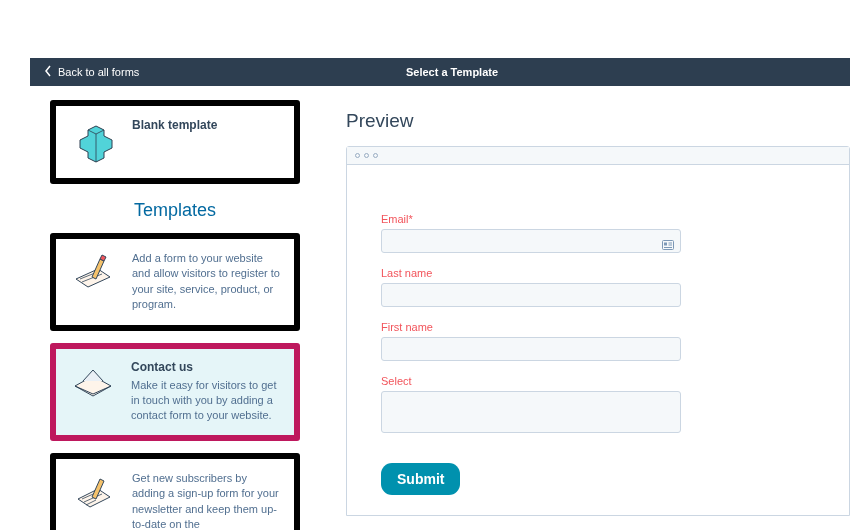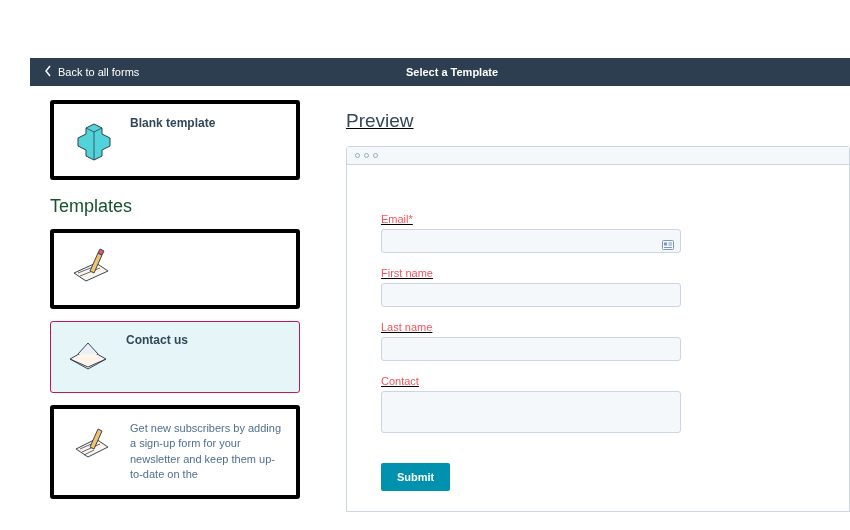--- a/index.html
+++ b/index.html
@@ -4,39 +4,39 @@
 <style>
   * { box-sizing: border-box; margin: 0; padding: 0; }
   html, body { width: 850px; height: 530px; font-family: -apple-system, "Helvetica Neue", Arial, sans-serif; background: #fff; overflow: hidden; }
   .page { width: 850px; height: 530px; position: relative; }
   .topbar { position: absolute; top: 58px; left: 30px; right: 0; height: 28px; background: #2d3e50; display: flex; align-items: center; }
   .back { display: flex; align-items: center; gap: 6px; color: #fff; font-size: 11px; padding-left: 14px; cursor: pointer; }
   .back svg { width: 8px; height: 12px; }
   .topbar-title { position: absolute; left: 50%; transform: translateX(-50%); color: #fff; font-size: 11px; font-weight: 700; margin-left: 12px; }
   .content { position: absolute; top: 86px; left: 30px; right: 0; bottom: 0; display: flex; }
   .sidebar { width: 300px; padding: 14px 30px 0 20px; overflow: hidden; }
-  .card { border: 4px solid #000000; border-radius: 3px; padding: 12px 14px; display: flex; gap: 14px; margin-bottom: 12px; cursor: pointer; background: #fff; }
-  .card.selected { border: 1px solid #be185d; background: #e5f5f8; padding: 11px 13px; }
+  .card { border: 6px solid #000000; border-radius: 3px; padding: 12px 14px; display: flex; gap: 14px; margin-bottom: 12px; cursor: pointer; background: #fff; }
+  .card.selected { border: 6px solid #be185d; background: #e5f5f8; padding: 11px 13px; }
   .card .icon { width: 48px; height: 48px; flex: 0 0 48px; }
   .card .txt { flex: 1; }
   .card .title { font-size: 12px; font-weight: 700; color: #33475b; margin-bottom: 4px; }
   .card .desc { font-size: 11px; color: #516f90; line-height: 1.4; }
-  .section-heading { font-size: 18px; color: #14532d; margin: 16px 0 12px 0; font-weight: 400; }
-  .preview-pane { flex: 1; padding: 24px 0 0 16px; overflow: hidden; text-decoration: underline; }
+  .section-heading { font-size: 18px; color: #0369a1; margin: 16px 0 12px 0; font-weight: 400; text-align: center; }
+  .preview-pane { flex: 1; padding: 24px 0 0 16px; overflow: hidden; }
   .preview-heading { font-size: 19px; color: #33475b; font-weight: 400; margin-bottom: 14px; }
   .browser { border: 1px solid #cbd6e2; border-radius: 3px 3px 0 0; background: #fff; }
   .browser-bar { height: 18px; background: #f5f8fa; border-bottom: 1px solid #cbd6e2; display: flex; align-items: center; gap: 4px; padding-left: 8px; }
   .dot { width: 5px; height: 5px; border: 1px solid #99acc2; border-radius: 50%; }
   .form-area { padding: 48px 30px 20px 34px; }
   .form-row { margin-bottom: 14px; }
   .form-label { font-size: 11px; color: #f2545b; margin-bottom: 4px; display: block; }
   .form-input { width: 300px; height: 24px; background: #f5f8fa; border: 1px solid #cbd6e2; border-radius: 3px; position: relative; }
   .form-textarea { width: 300px; height: 42px; background: #f5f8fa; border: 1px solid #cbd6e2; border-radius: 3px; }
   .autofill-icon { position: absolute; right: 6px; top: 50%; transform: translateY(-50%); width: 12px; height: 10px; }
-  .submit-btn { background: #0091ae; color: #fff; font-size: 11px; font-weight: 600; border: none; border-radius: 2px; padding: 8px 16px; cursor: pointer; margin-top: 16px; }
+  .submit-btn { background: #0091ae; color: #fff; font-size: 14px; font-weight: 600; border: none; border-radius: 11px; padding: 8px 16px; cursor: pointer; margin-top: 16px; }
 </style>
 </head>
 <body>
 
 <div class="page">
   <div class="topbar">
     <div class="back">
       <span>
         <svg viewBox="0 0 8 12">
             <path d="M6 1 L2 6 L6 11" stroke="#fff" stroke-width="1.5" fill="none"></path>
@@ -69,33 +69,35 @@
       <div class="card">
         <div class="icon">
           <svg viewBox="0 0 48 48">
             <path d="M6 28 L28 18 L40 26 L18 36 Z" fill="#fef4ea" stroke="#33475b" stroke-width="1"></path>
             <path d="M10 28 L30 20 M12 31 L32 23" stroke="#33475b" stroke-width="0.8"></path>
             <path d="M22 26 L30 8 L34 10 L26 28 Z" fill="#f5c26b" stroke="#33475b" stroke-width="1"></path>
             <path d="M30 8 L32 4 L36 6 L34 10 Z" fill="#f2545b" stroke="#33475b" stroke-width="1"></path>
           </svg>
         </div>
         <div class="txt">
+          <div class="desc">Add a form to your website and allow visitors to register to your site, service, product, or program.</div>
         </div>
       </div>
 
       <div class="card selected">
         <div class="icon">
           <svg viewBox="0 0 48 48">
             <path d="M6 26 L24 16 L42 26 L24 36 Z" fill="#fef4ea" stroke="#33475b" stroke-width="1"></path>
             <path d="M6 26 L24 34 L42 26" fill="none" stroke="#33475b" stroke-width="1"></path>
             <path d="M14 21 L24 10 L34 21" fill="#eaf0f6" stroke="#33475b" stroke-width="1"></path>
           </svg>
         </div>
         <div class="txt">
           <div class="title">Contact us</div>
+          <div class="desc">Make it easy for visitors to get in touch with you by adding a contact form to your website.</div>
         </div>
       </div>
 
       <div class="card">
         <div class="icon">
           <svg viewBox="0 0 48 48">
             <path d="M8 28 L28 18 L40 26 L20 36 Z" fill="#fef4ea" stroke="#33475b" stroke-width="1"></path>
             <path d="M12 28 L30 20 M14 31 L32 23 M16 34 L26 29" stroke="#33475b" stroke-width="0.8"></path>
             <path d="M22 26 L30 8 L34 10 L26 28 Z" fill="#f5c26b" stroke="#33475b" stroke-width="1"></path>
           </svg>
@@ -124,29 +126,29 @@
                     <rect x="0.5" y="0.5" width="11" height="9" rx="1" fill="none" stroke="#7c98b6" stroke-width="1"></rect>
                     <rect x="2" y="2.5" width="3" height="3" fill="#7c98b6"></rect>
                     <line x1="6.5" y1="3" x2="10" y2="3" stroke="#7c98b6" stroke-width="1"></line>
                     <line x1="6.5" y1="5" x2="10" y2="5" stroke="#7c98b6" stroke-width="1"></line>
                     <line x1="2" y1="7.5" x2="10" y2="7.5" stroke="#7c98b6" stroke-width="1"></line>
                   </svg>
               </span>
             </div>
           </div>
           <div class="form-row">
+            <label class="form-label">Last name</label>
+            <div class="form-input"></div>
+          </div>
+          <div class="form-row">
             <label class="form-label">First name</label>
             <div class="form-input"></div>
           </div>
           <div class="form-row">
-            <label class="form-label">Last name</label>
-            <div class="form-input"></div>
-          </div>
-          <div class="form-row">
-            <label class="form-label">Contact</label>
+            <label class="form-label">Select</label>
             <div class="form-textarea"></div>
           </div>
           <button class="submit-btn">Submit</button>
         </div>
       </div>
     </div>
   </div>
 </div>
 
 </body></html>

